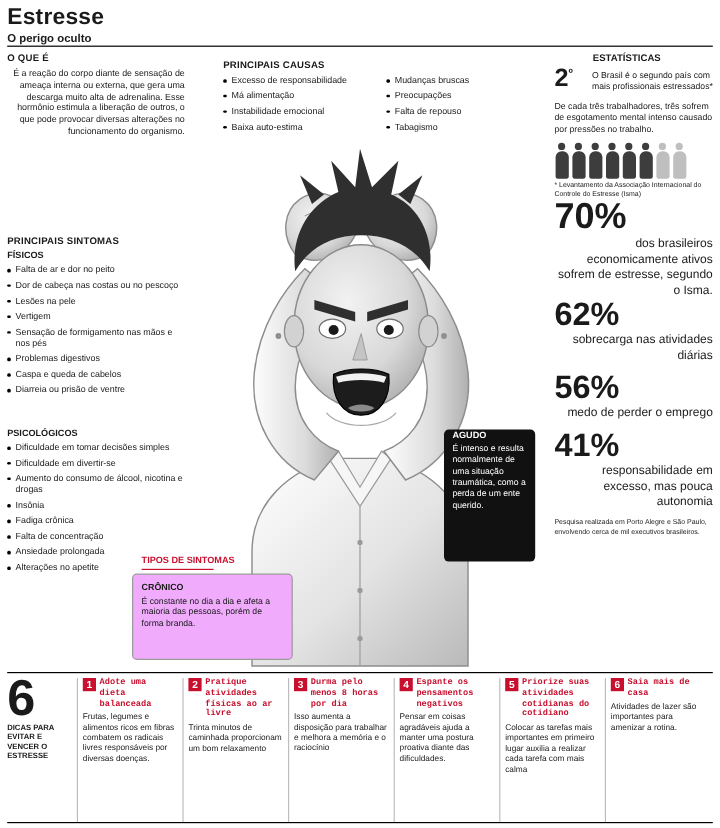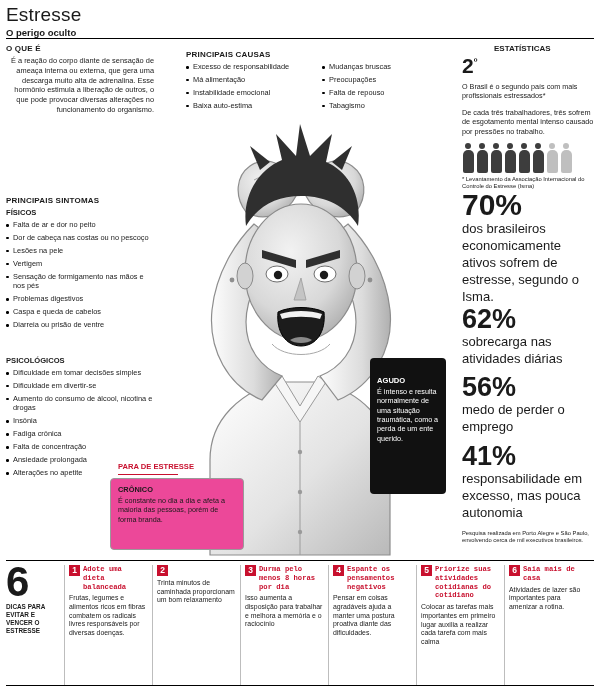--- a/index.html
+++ b/index.html
@@ -9,21 +9,21 @@
     background: #ffffff;
     font-family: "Liberation Sans", sans-serif;
     color: #1a1a1a;
     position: relative;
     overflow: hidden;
   }
   .page { position: relative; width: 600px; height: 690px; }
 
   
   .header { position: absolute; left: 6px; top: 4px; width: 588px; }
-  .title { font-size: 19px; font-weight: normal; letter-spacing: 0.2px; }
+  .title { font-size: 19px; font-weight: bold; letter-spacing: 0.2px; }
   .subtitle { font-size: 9.5px; font-weight: bold; margin-top: 1px; }
   .rule-top { position: absolute; left: 6px; top: 38px; width: 588px; height: 1px; background: #000; }
 
   
   .sec-title { font-size: 8px; font-weight: bold; letter-spacing: .2px; margin-bottom: 3px; }
 
   
   .col-left { position: absolute; left: 6px; top: 44px; width: 148px; }
   .oque-body { font-size: 7.4px; line-height: 1.32; text-align: right; }
 
@@ -42,58 +42,58 @@
   
   .causas { position: absolute; left: 186px; top: 50px; width: 252px; }
   .causas-cols { display: flex; gap: 20px; }
   .causas-cols ul { width: 120px; }
 
   
   .illu { position: absolute; left: 150px; top: 100px; width: 300px; height: 460px; }
 
   
   .callout-dark {
-    position: absolute; left: 370px; top: 358px; width: 76px; height: 136px;
-    background: #111; color: #fff; border-radius: 4px; padding: 18px 7px;
+    position: absolute; left: 370px; top: 358px; width: 76px; height: 110px;
+    background: #111; color: #fff; border-radius: 4px; padding: 0 7px;
   }
   .callout-dark .ct { font-size: 7.6px; font-weight: bold; margin-bottom: 2px; }
   .callout-dark .cb { font-size: 7.2px; line-height: 1.3; }
 
   .callout-light {
     position: absolute; left: 110px; top: 478px; width: 134px; height: 72px;
-    background: #ec4899; border: 1px solid #9a9a9a; border-radius: 4px; padding: 6px 7px;
+    background: #f0abfc; border: 1px solid #9a9a9a; border-radius: 4px; padding: 6px 7px;
   }
   .callout-light .ct { font-size: 7.4px; font-weight: bold; margin-bottom: 2px; }
   .callout-light .cb { font-size: 7.2px; line-height: 1.3; }
 
   .tipos-label { position: absolute; left: 118px; top: 462px; font-size: 7.6px; font-weight: bold; color: #c8102e; }
   .leader { position: absolute; background: #c8102e; }
 
   
   .col-right { position: absolute; left: 462px; top: 44px; width: 132px; }
   .rc-head { font-size: 8px; font-weight: bold; margin-bottom: 4px; padding-left: 32px; }
-  .stat-row { display: flex; align-items: flex-start; gap: 5px; margin-bottom: 7px; flex-direction: column; }
+  .stat-row { display: flex; align-items: flex-start; gap: 16px; margin-bottom: 7px; }
   .big-num { font-size: 21px; font-weight: bold; line-height: 0.9; }
   .big-num .sup { font-size: 10px; vertical-align: super; }
   .stat-txt { font-size: 7.2px; line-height: 1.3; padding-top: 1px; }
   .para { font-size: 7.3px; line-height: 1.33; margin-bottom: 6px; }
   .footnote { font-size: 5.8px; line-height: 1.25; margin-top: 3px; }
 
   .pictos { display: flex; gap: 1px; margin-top: 4px; align-items: flex-end; }
   .person { width: 13px; height: 30px; position: relative; }
   .person .head { position: absolute; left: 3.2px; top: 0; width: 6.2px; height: 6.2px; border-radius: 50%; }
   .person .body { position: absolute; left: 0.5px; top: 6.8px; width: 11.5px; height: 23px;
                   border-radius: 5px 5px 2px 2px; }
   .p-dark .head, .p-dark .body { background: #3d3d3d; }
   .p-light .head, .p-light .body { background: #bfbfbf; }
 
   .big70 { font-size: 30px; font-weight: bold; line-height: 1; margin-top: 0; }
   .big-pct { font-size: 27px; font-weight: bold; line-height: 1; }
   .pct-row { margin-bottom: 7px; }
-  .pct-desc { font-size: 13px; line-height: 1.3; margin-top: 1px; }
+  .pct-desc { font-size: 10px; line-height: 1.3; margin-top: 1px; text-align: right; }
   .src-note { font-size: 5.8px; line-height: 1.25; margin-top: 8px; }
 
   
   .bottom {
     position: absolute; left: 6px; top: 560px; width: 588px; height: 126px;
     border-top: 1.5px solid #000; border-bottom: 1.5px solid #000;
   }
   .bottom-inner { display: flex; height: 100%; padding-top: 4px; }
   .six-box { width: 58px; padding-right: 4px; }
   .six-num { font-size: 42px; font-weight: bold; line-height: 0.8; }
@@ -238,21 +238,21 @@
 
       <path d="M122 244 C134 258 168 258 180 244" fill="none" stroke="#a8a8a8" stroke-width="1"></path>
     </svg>
   </div>
 
   <div class="callout-dark">
     <div class="ct">AGUDO</div>
     <div class="cb">É intenso e resulta normalmente de uma situação traumática, como a perda de um ente querido.</div>
   </div>
 
-  <div class="tipos-label">PARA DE ESTRESSE</div>
+  <div class="tipos-label">TIPOS DE SINTOMAS</div>
   <div class="leader" style="left:118px; top:474px; width:60px; height:1px;"></div>
   <div class="callout-light">
     <div class="ct">CRÔNICO</div>
     <div class="cb">É constante no dia a dia e afeta a maioria das pessoas, porém de forma branda.</div>
   </div>
 
   <div class="col-right">
     <div class="rc-head">ESTATÍSTICAS</div>
 
     <div class="stat-row">
@@ -330,20 +330,21 @@
         <div class="tip-head">
           <div class="tip-num">1</div>
           <div class="tip-title">Adote uma dieta balanceada</div>
         </div>
         <div class="tip-body">Frutas, legumes e alimentos ricos em fibras combatem os radicais livres responsáveis por diversas doenças.</div>
       </div>
 
       <div class="tip">
         <div class="tip-head">
           <div class="tip-num">2</div>
+          <div class="tip-title">Pratique atividades físicas ao ar livre</div>
         </div>
         <div class="tip-body">Trinta minutos de caminhada proporcionam um bom relaxamento</div>
       </div>
 
       <div class="tip">
         <div class="tip-head">
           <div class="tip-num">3</div>
           <div class="tip-title">Durma pelo menos 8 horas por dia</div>
         </div>
         <div class="tip-body">Isso aumenta a disposição para trabalhar e melhora a memória e o raciocínio</div>

